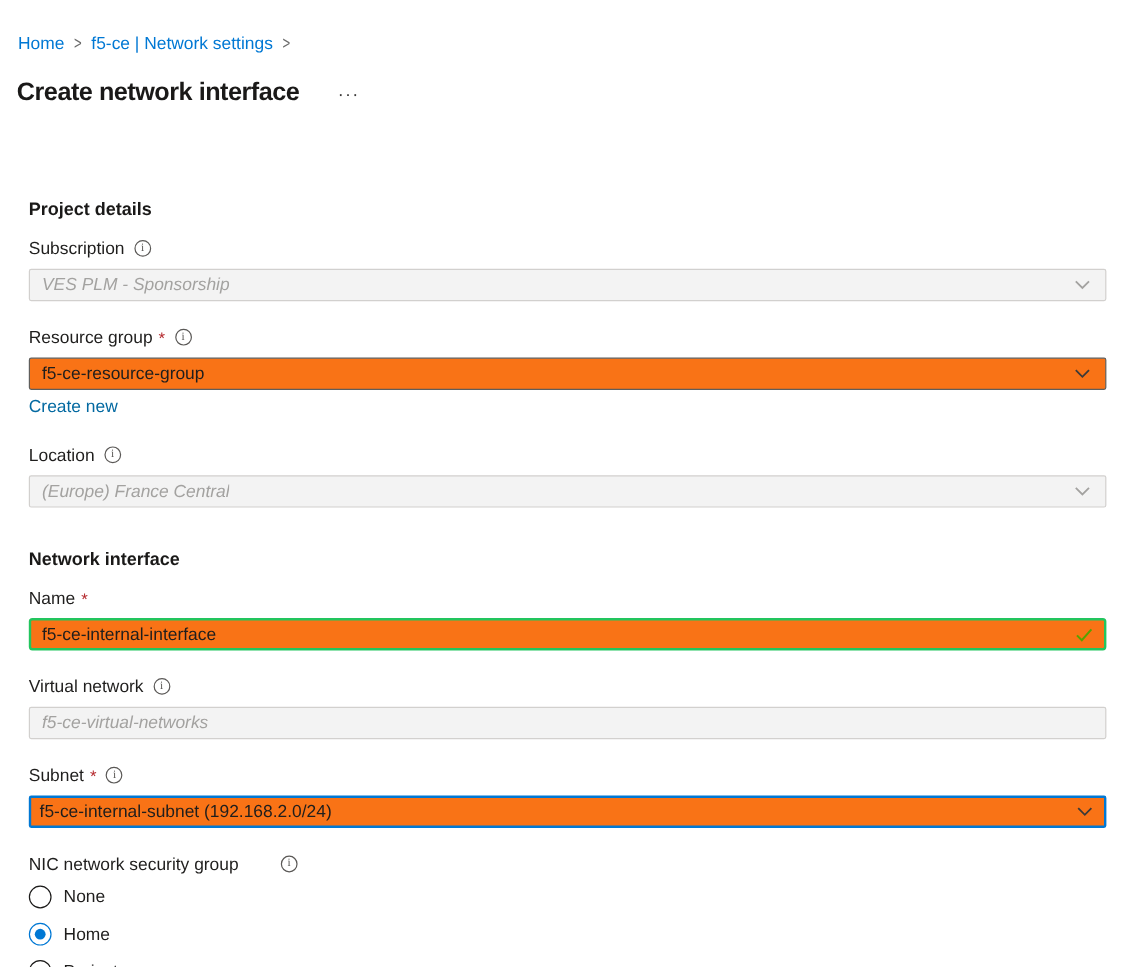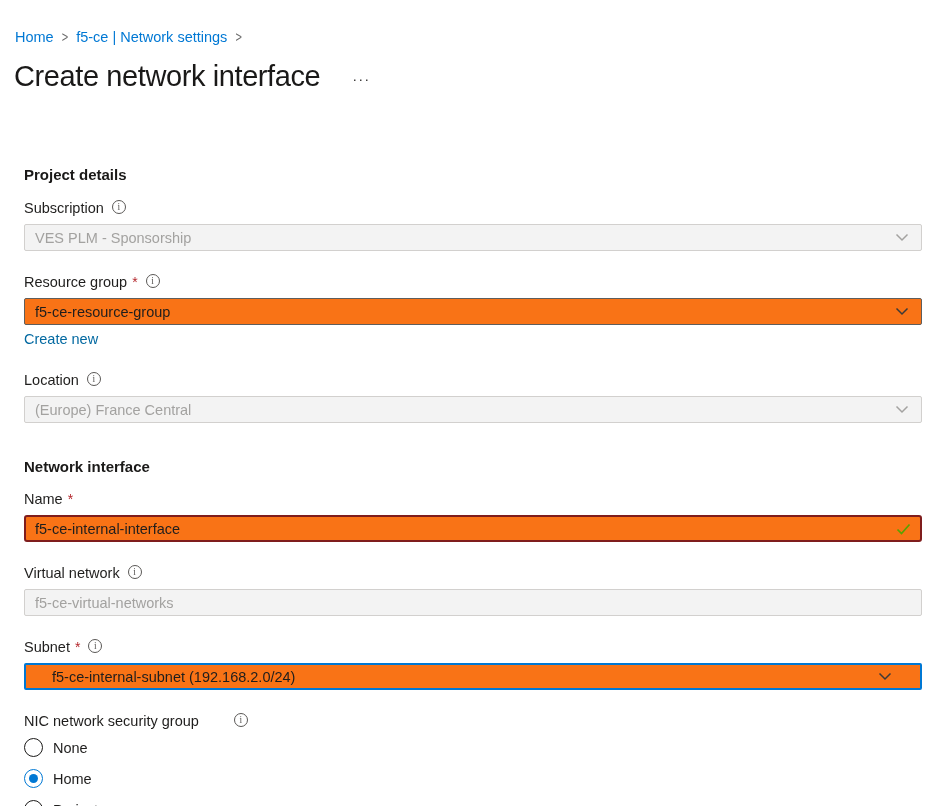--- a/index.html
+++ b/index.html
@@ -39,22 +39,22 @@
   }
 
   
   .title-row {
     display: flex;
     align-items: center;
     padding-left: 14px;
     margin-top: 14px;
   }
   .page-title {
-    font-size: 29px;
-    font-weight: 400;
+    font-size: 21px;
+    font-weight: 700;
     color: #1a1918;
     letter-spacing: -0.4px;
     line-height: 31px;
   }
   .more-btn {
     margin-left: 32px;
     margin-top: 4px;
     color: #3b3a39;
     font-size: 15px;
     letter-spacing: 1px;
@@ -120,31 +120,32 @@
     padding: 0 10px;
     font-size: 14.5px;
     color: #1f1e1d;
     cursor: pointer;
   }
   .control.disabled {
     background: #f3f3f3;
     border-color: #d2d0ce;
     color: #a3a2a0;
     cursor: default;
+    font-style: italic;
   }
   .control.border-purple {
-    border: 2px solid #7f1d1d;
+    border: 2px solid #22c55e;
     border-radius: 3px;
     padding: 0 9px;
     cursor: text;
   }
   .control.border-blue {
     border: 2px solid #0078d4;
     border-radius: 2px;
-    padding: 0 26px;
+    padding: 0 7px;
   }
   .control .value-text {
     white-space: nowrap;
     overflow: hidden;
     text-overflow: ellipsis;
   }
   .chevron-icon { display: inline-flex; flex: 0 0 auto; margin-right: 2px; }
   .text-input {
     border: none;
     outline: none;

